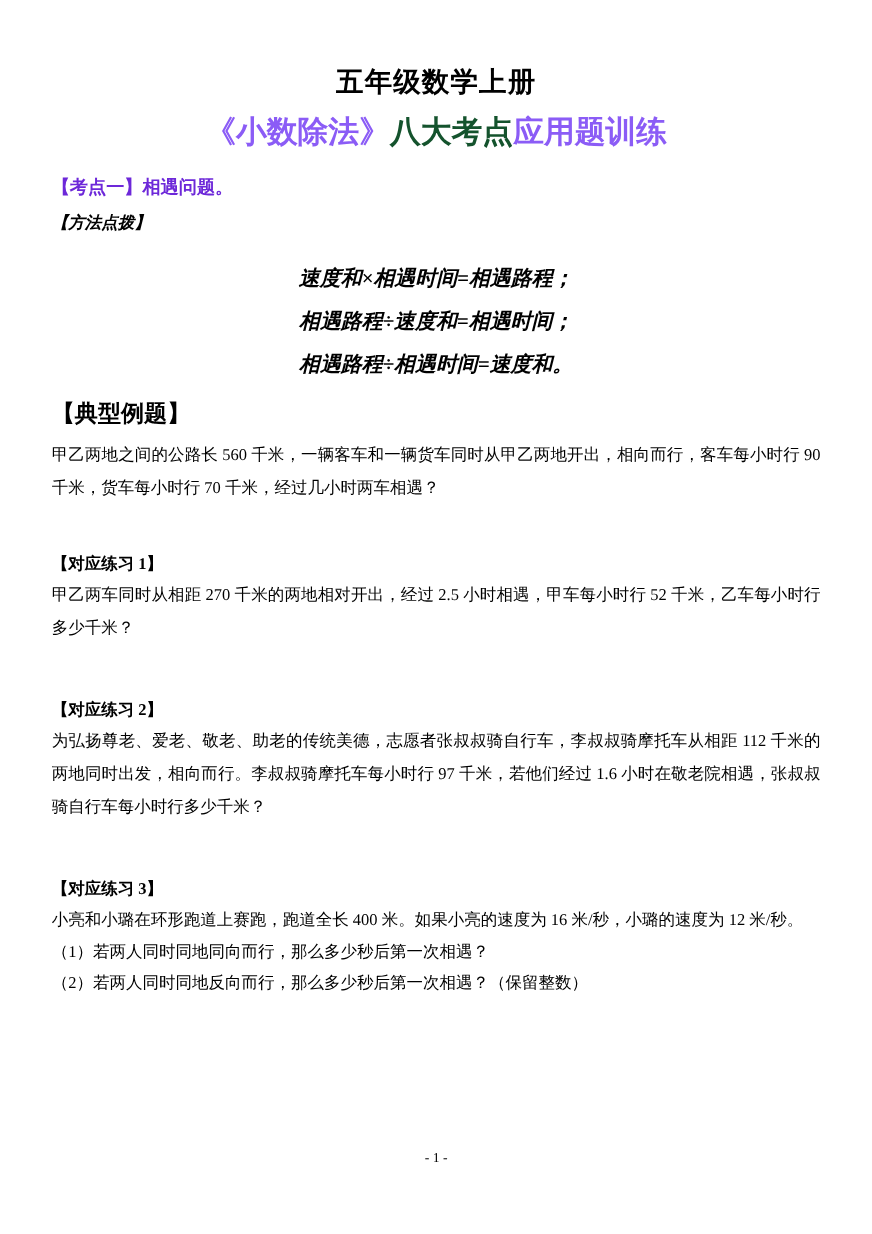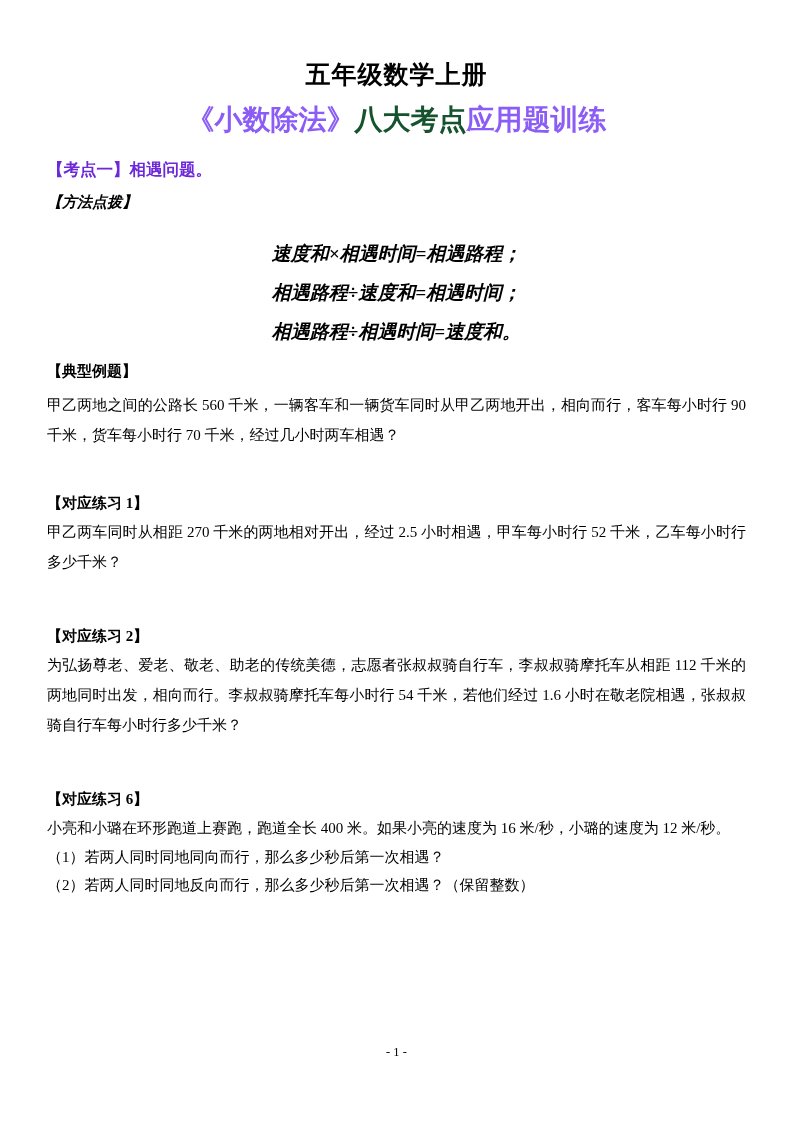--- a/index.html
+++ b/index.html
@@ -57,21 +57,21 @@
 
   .subhead {
     font-size: 15px;
     font-weight: bold;
     font-style: italic;
     margin-top: 10px;
     margin-bottom: 23px;
     font-family: "Liberation Serif", "DejaVu Serif", serif;
   }
   .subhead-plain {
-    font-size: 15px;
+    font-size: 21px;
     font-weight: bold;
     margin-top: 10px;
     margin-bottom: 9px;
     font-family: Liberation Mono, monospace;
   }
 
   .formula {
     font-size: 19px;
     font-weight: bold;
     font-style: italic;
@@ -136,23 +136,23 @@
   <div class="body-text">甲乙两地之间的公路长 560 千米，一辆客车和一辆货车同时从甲乙两地开出，相向而行，客车每小时行 90 千米，货车每小时行 70 千米，经过几小时两车相遇？</div>
 
   <div class="gap-md"></div>
 
   <div class="exercise-label">【对应练习 1】</div>
   <div class="body-text">甲乙两车同时从相距 270 千米的两地相对开出，经过 2.5 小时相遇，甲车每小时行 52 千米，乙车每小时行多少千米？</div>
 
   <div class="gap-lg"></div>
 
   <div class="exercise-label">【对应练习 2】</div>
-  <div class="body-text">为弘扬尊老、爱老、敬老、助老的传统美德，志愿者张叔叔骑自行车，李叔叔骑摩托车从相距 112 千米的两地同时出发，相向而行。李叔叔骑摩托车每小时行 54 千米，若他们经过 1.6 小时在敬老院相遇，张叔叔骑自行车每小时行多少千米？</div>
+  <div class="body-text">为弘扬尊老、爱老、敬老、助老的传统美德，志愿者张叔叔骑自行车，李叔叔骑摩托车从相距 112 千米的两地同时出发，相向而行。李叔叔骑摩托车每小时行 97 千米，若他们经过 1.6 小时在敬老院相遇，张叔叔骑自行车每小时行多少千米？</div>
 
   <div class="gap-lg"></div>
 
-  <div class="exercise-label">【对应练习 6】</div>
+  <div class="exercise-label">【对应练习 3】</div>
   <div class="body-text">小亮和小璐在环形跑道上赛跑，跑道全长 400 米。如果小亮的速度为 16 米/秒，小璐的速度为 12 米/秒。</div>
   <div class="sub-item">（1）若两人同时同地同向而行，那么多少秒后第一次相遇？</div>
   <div class="sub-item">（2）若两人同时同地反向而行，那么多少秒后第一次相遇？（保留整数）</div>
 
   <div class="page-number">- 1 -</div>
 </div>
 
 </body></html>

